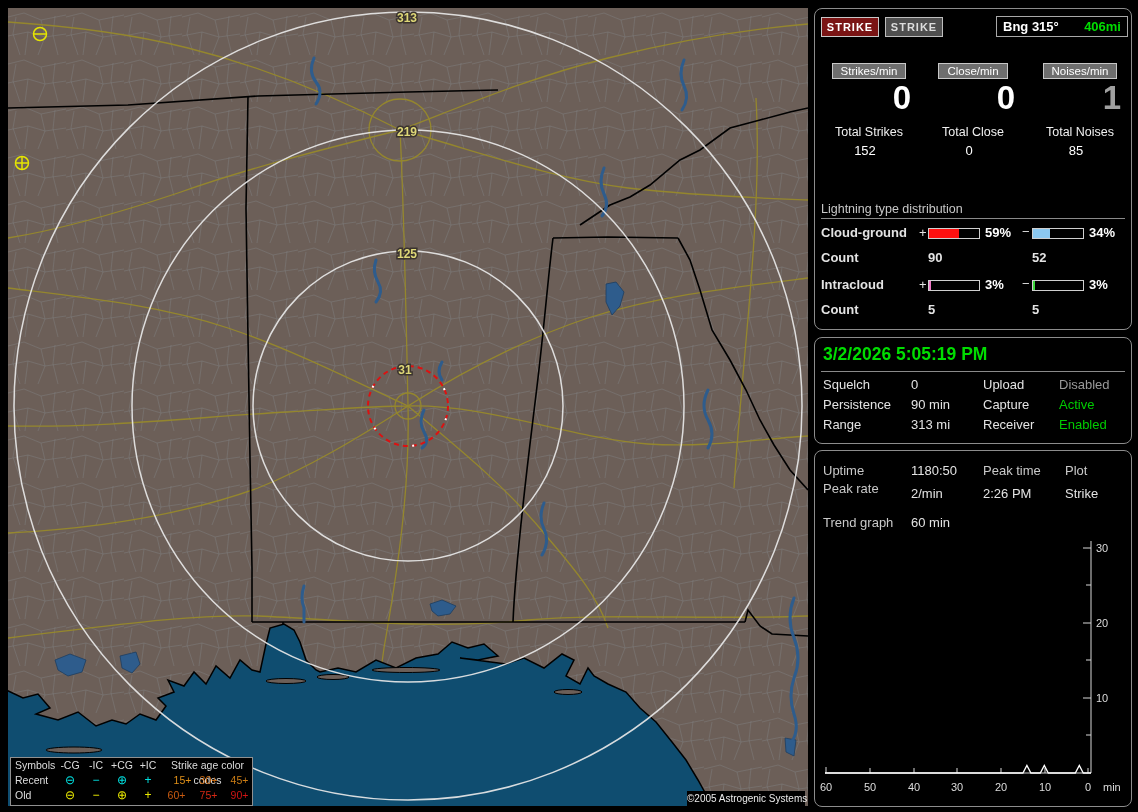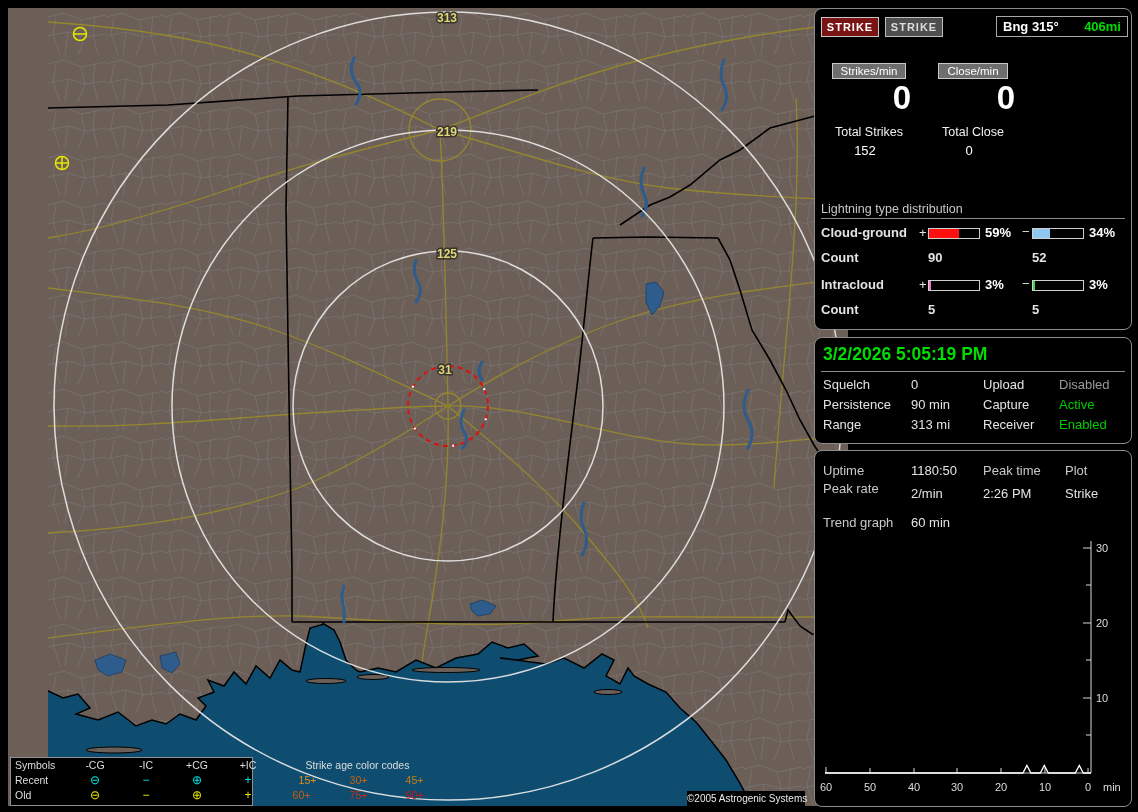--- a/index.html
+++ b/index.html
@@ -1,18 +1,18 @@
 <!DOCTYPE html>
 <html><head>
 <meta charset="utf-8">
 <style>
   html,body{margin:0;padding:0;background:#000;width:1138px;height:812px;overflow:hidden;
     font-family:"Liberation Sans", sans-serif; -webkit-font-smoothing:antialiased;}
   .abs{position:absolute;}
-  #map-wrap{position:absolute;left:8px;top:8px;width:800px;height:798px;background:#6C5F58;padding-left:40px;}
+  #map-wrap{position:absolute;left:8px;top:8px;width:800px;height:798px;background:#6C5F58;}
   
   .panel{position:absolute;background:#000;border:1px solid #8C8C8C;border-radius:8px;box-sizing:border-box;}
   #panel-stats{left:814px;top:8px;width:318px;height:322px;}
   #panel-status{left:814px;top:337px;width:318px;height:107px;}
   #panel-trend{left:814px;top:450px;width:318px;height:357px;}
   .btn{position:absolute;box-sizing:border-box;font-weight:bold;font-size:11px;letter-spacing:1px;
        color:#fff;text-align:center;line-height:18px;}
   #strike-btn{left:6px;top:8px;width:58px;height:20px;background:#7A1414;border:1px solid #C8C8C8;}
   #noise-btn{left:70px;top:8px;width:58px;height:20px;background:#4F4F4F;border:1px solid #BEBEBE;color:#DDD;}
   #bng-box{left:181px;top:7px;width:132px;height:21px;background:#000;border:1px solid #A8A8A8;
@@ -26,21 +26,21 @@
   .statcol .total-label{text-align:center;font-size:12.5px;color:#F0F0F0;margin-top:10px;white-space:nowrap;}
   .statcol .total-val{text-align:center;font-size:13px;color:#FFF;margin-top:4px;padding-right:8px;}
   .hr{position:absolute;left:6px;right:6px;border-top:1px solid #8A8A8A;height:0;}
   .t{position:absolute;font-size:13px;color:#E3E3E3;white-space:nowrap;}
   .t.b{font-weight:bold;}
   .bar{position:absolute;width:52px;height:11px;background:#000;border:1px solid #D0D0D0;box-sizing:border-box;}
   .bar>div{height:100%;}
   .pct{position:absolute;font-size:13px;font-weight:bold;color:#FFF;white-space:nowrap;}
   #legend{position:absolute;left:10px;top:757px;width:243px;height:49px;background:#000;
       border:1px solid #909090;color:#DDD;font-size:10.5px;box-sizing:border-box;}
-  .leg-row{display:grid;grid-template-columns:46px 26px 26px 26px 26px 31px 33px 29px;height:15px;line-height:15px;gap:25px;}
+  .leg-row{display:grid;grid-template-columns:46px 26px 26px 26px 26px 31px 33px 29px;height:15px;line-height:15px;}
   .leg-row span{text-align:center;}
   .leg-row span:first-child{text-align:left;padding-left:4px;}
   .leg-age-title{grid-column:6 / span 3;text-align:center;}
   .leg-sym{font-size:12px;}
   #copyright{position:absolute;left:687px;top:791px;width:118px;height:15px;background:#000;
       color:#ECECEC;font-size:10px;line-height:15px;text-align:center;white-space:nowrap;}
   svg text{font-family:"Liberation Sans", sans-serif;}
   .ring-label{font-size:12px;font-weight:bold;fill:#DED777;paint-order:stroke;stroke:#3A332E;stroke-width:3px;}
   .axis-lbl{font-size:11px;fill:#DCDCDC;}
 </style>
@@ -199,20 +199,26 @@
     <span class="rate-btn">Strikes/min</span>
     <div class="bignum" style="color: rgb(255, 255, 255);">0</div>
     <div class="total-label">Total Strikes</div>
     <div class="total-val">152</div>
   </div>
   <div class="statcol" style="left:108px;width:100px;">
     <span class="rate-btn">Close/min</span>
     <div class="bignum" style="color: rgb(255, 255, 255);">0</div>
     <div class="total-label">Total Close</div>
     <div class="total-val">0</div>
+  </div>
+  <div class="statcol" style="left:216px;width:98px;">
+    <span class="rate-btn">Noises/min</span>
+    <div class="bignum" style="color: rgb(160, 160, 160);">1</div>
+    <div class="total-label">Total Noises</div>
+    <div class="total-val">85</div>
   </div>
 
   <div class="t" style="left:6px;top:193px;font-size:12.5px;color:#C8C8C8;">Lightning type distribution</div>
   <div class="hr" style="top:209px;"></div>
 
   <div class="t b" style="left:6px;top:216px;">Cloud-ground</div>
   <div class="t" style="left:104px;top:216px;">+</div>
   <div class="bar" style="left:113px;top:219px;">
     <div style="width: 59%; background: rgb(255, 16, 16);"></div>
   </div>

